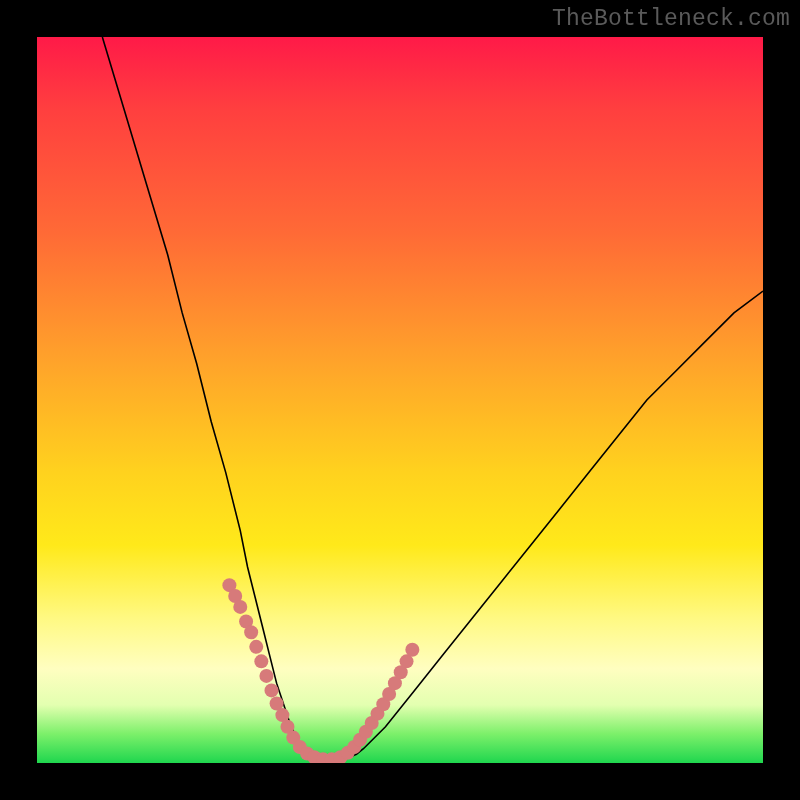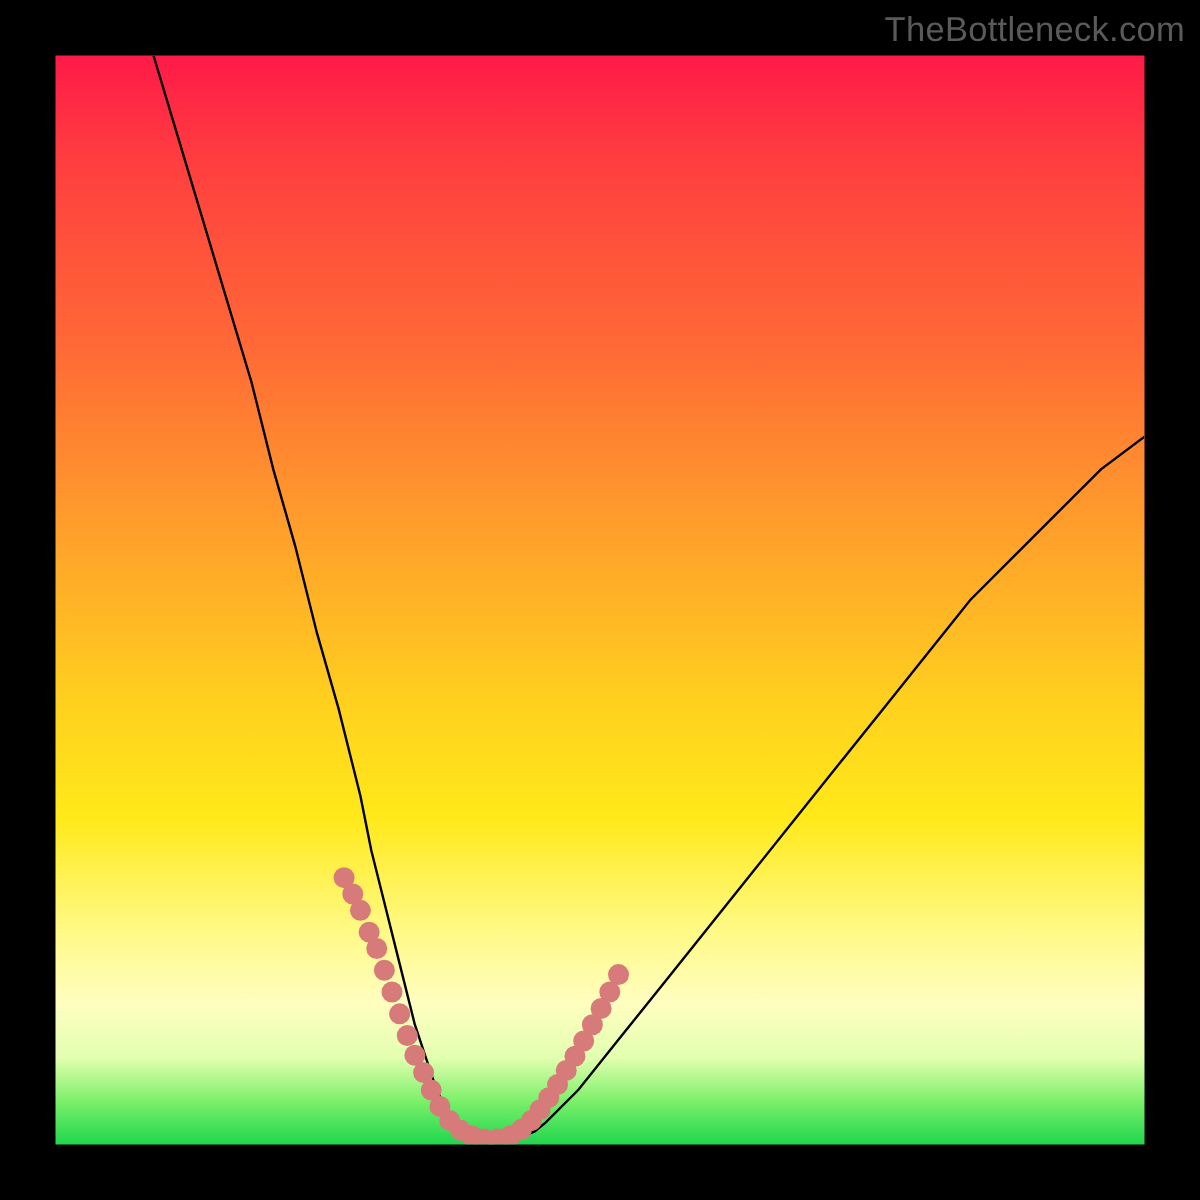--- a/index.html
+++ b/index.html
@@ -11,20 +11,21 @@
     overflow: hidden;
     font-family: Arial, Helvetica, sans-serif;
   }
   .frame {
     position: absolute;
     left: 0;
     top: 0;
     width: 800px;
     height: 800px;
     background: #000;
+    font-family: Liberation Mono, monospace;
   }
   .plot-area {
     position: absolute;
     left: 37px;
     top: 37px;
     width: 726px;
     height: 726px;
     
     background: linear-gradient(
       to bottom,

